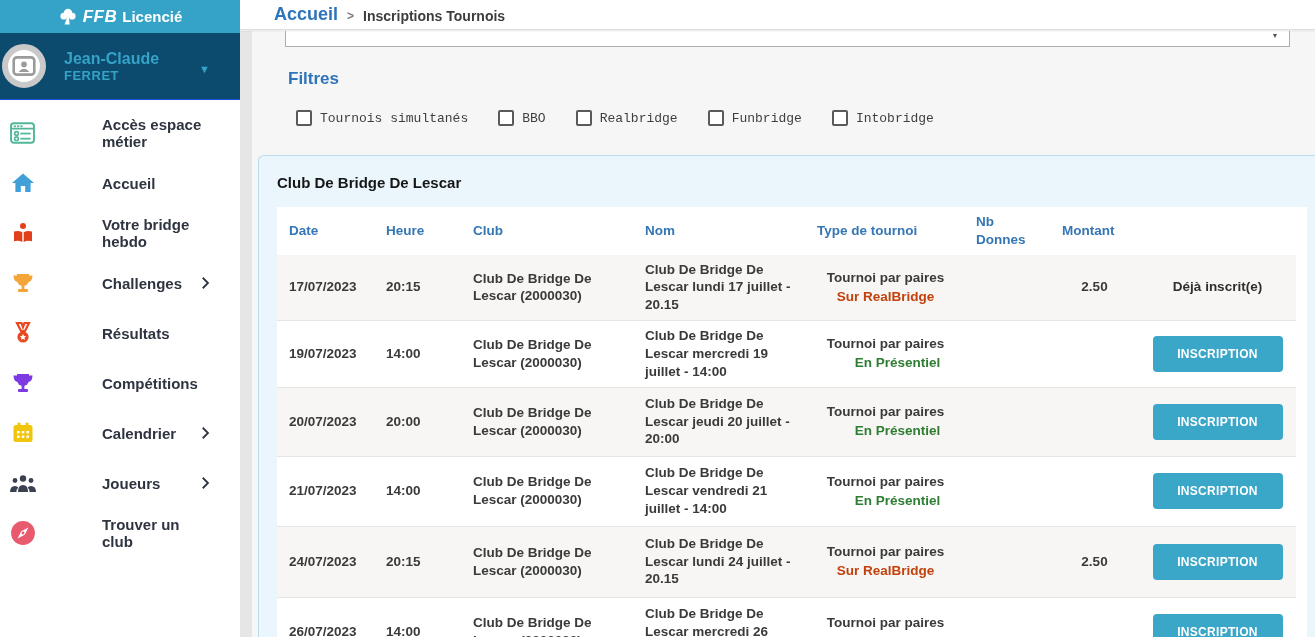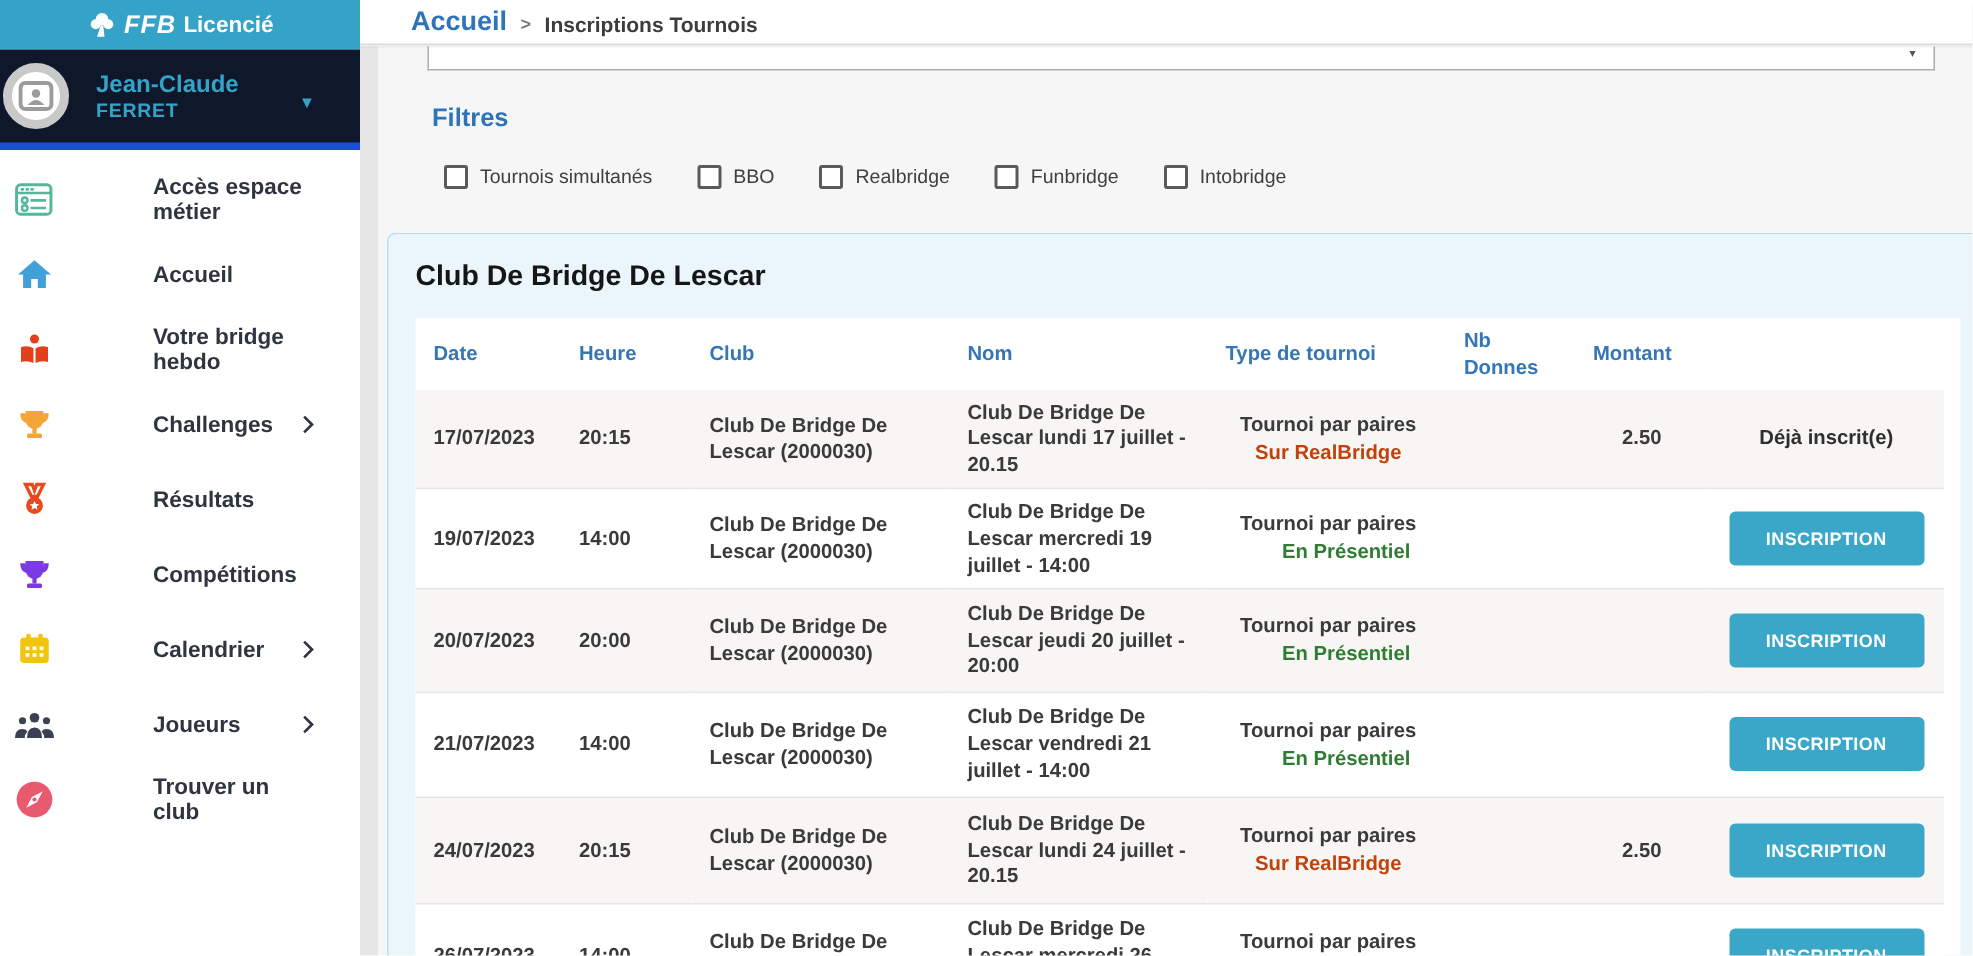--- a/index.html
+++ b/index.html
@@ -4,21 +4,21 @@
 <style>
   * { margin:0; padding:0; box-sizing:border-box; }
   html,body { width:1315px; height:637px; overflow:hidden; font-family:"Liberation Sans", sans-serif; background:#fff; }
   body { position:relative; }
 
   
   .sidebar { position:absolute; left:0; top:0; width:240px; height:637px; background:#fff; z-index:5; }
   .sidebar-header { height:33px; background:#35a3c8; display:flex; align-items:center; justify-content:center; gap:5px; color:#fff; }
   .brand-ffb { font-style:italic; font-weight:bold; font-size:17px; letter-spacing:.5px; }
   .brand-suffix { font-weight:bold; font-size:15px; }
-  .user-section { height:67px; background:#0f172a; display:flex; align-items:center; padding:0 10px 0 2px; border-bottom:5px solid #1d4ed8; position:relative; }
+  .user-section { height:67px; background:#0c4a6e; display:flex; align-items:center; padding:0 10px 0 2px; border-bottom:1px solid #1d4ed8; position:relative; }
   .avatar { width:44px; height:44px; border-radius:50%; background:#fff; border:6px solid #c9c9c9; display:flex; align-items:center; justify-content:center; flex:0 0 auto; }
   .user-names { margin-left:18px; }
   .user-first { color:#35a3c8; font-weight:bold; font-size:16px; line-height:19px; }
   .user-last  { color:#35a3c8; font-weight:bold; font-size:13px; letter-spacing:.5px; line-height:15px; }
   .user-caret { position:absolute; right:30px; top:30px; color:#35a3c8; font-size:11px; }
   .menu { padding-top:8px; }
   .menu-item { height:50px; display:flex; align-items:center; padding:0 26px 0 8px; position:relative; cursor:pointer;gap:47px; }
   .menu-item .mi-icon { width:29px; height:26px; display:flex; align-items:center; justify-content:center; flex:0 0 auto; }
   .menu-item .mi-label { margin-left:18px; font-size:15px; font-weight:bold; color:#2e3440; }
   .menu-item .mi-chevron { position:absolute; right:26px; top:16px; }
@@ -29,27 +29,27 @@
   .bc-sep { color:#7a7a7a; font-size:12px; font-weight:bold; margin:2px 9px 0 9px; }
   .bc-current { color:#3c3c3c; font-weight:bold; font-size:14px; margin-top:2px; }
 
   
   .content { position:absolute; left:240px; top:31px; width:1075px; height:606px; background:#f6f6f6; }
   .gutter { position:absolute; left:0; top:0; width:12px; height:100%; background:#e6e6e6; }
   .select-box { position:absolute; left:45px; right:25px; top:0; height:16px; background:#fff; border:1px solid #adadad; border-top:none; }
   .select-caret { position:absolute; right:12px; top:0; font-size:8px; color:#555; }
   .filtres-title { position:absolute; left:48px; top:38px; color:#2e74ba; font-size:17px; font-weight:bold; }
   .filter-row { position:absolute; left:56px; top:79px; display:flex; align-items:center; gap:30px; }
-  .filter-opt { display:flex; align-items:flex-start; gap:8px; }
+  .filter-opt { display:flex; align-items:center; gap:8px;font-family:Liberation Mono, monospace; }
   .cb { width:16px; height:16px; border:2px solid #5a5a5a; border-radius:2px; background:#fff; display:inline-block; }
   .filter-opt label { font-size:13px; color:#3f3f3f; }
 
   
   .card { position:absolute; left:18px; right:0; top:124px; bottom:-60px; background:#eaf5fc; border:1px solid #badcec; border-right:none; border-radius:6px 0 0 0; padding:18px 8px 0 18px; }
-  .card-title { font-size:19px; font-weight:bold; color:#161616; margin-bottom:16px; }
+  .card-title { font-size:15px; font-weight:bold; color:#161616; margin-bottom:16px; }
   .grid { display:grid; grid-template-columns:97px 87px 172px 172px 159px 86px 87px 159px; background:#fff; }
   .ghead { background:#f1efec; border-bottom:1px solid #d5d3d0; }
   .ghead .cell { color:#3576b4; font-weight:bold; font-size:13.5px; min-height:46px; }
   .cell { padding:6px 10px 6px 12px; display:flex; flex-direction:column; justify-content:center; font-size:13.5px; font-weight:bold; color:#3a3a3a; line-height:1.32; }
   .row-wrap { display:contents; }
   .r-odd  .cell { background:#f7f6f4; }
   .r-even .cell { background:#ffffff; }
   .rb .cell { border-top:1px solid #e7e5e3; }
   .c-center { align-items:center; text-align:center; }
   .type-line2 { margin-top:1px; }

